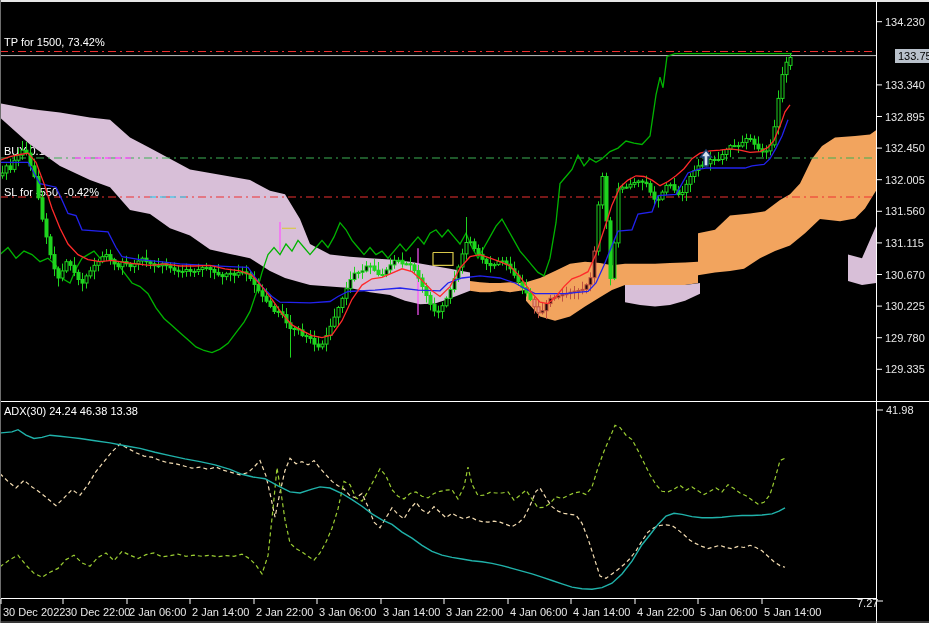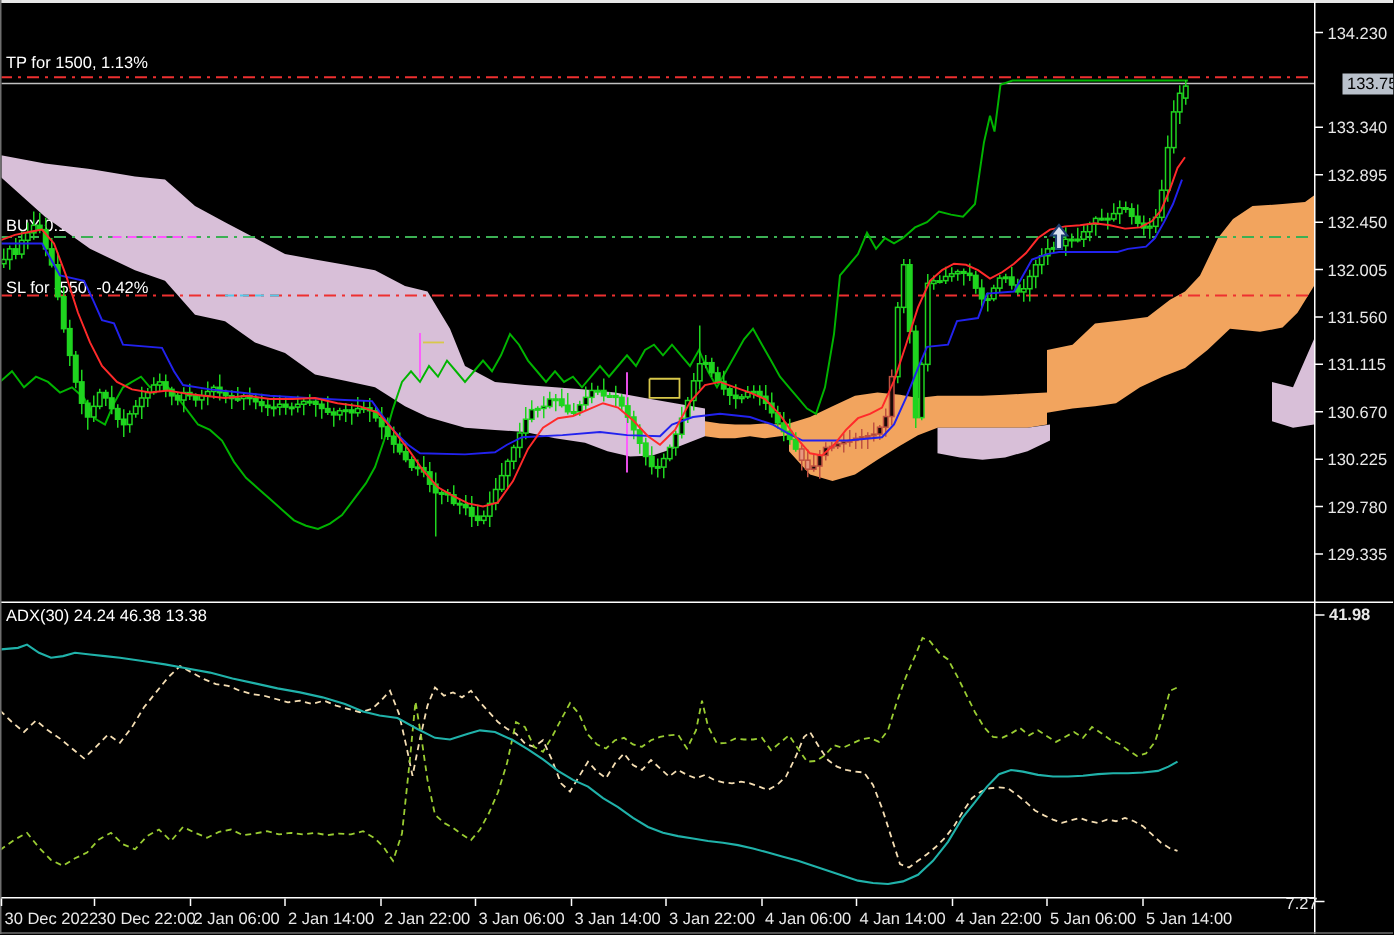--- a/index.html
+++ b/index.html
@@ -10,21 +10,21 @@
   #chart-svg{position:absolute;left:0;top:0;z-index:2;}
   .over{z-index:3;}
   #price-tag{position:absolute;left:895px;top:49px;width:50px;height:14px;background:#b9c1cb;
              color:#000;font:11px/14px "Liberation Sans",sans-serif;padding-left:3px;z-index:3;}
 </style>
 </head>
 <body>
 
 <div id="frame">
 
-  <div class="chart-label under" style="left:4px;top:36px;">TP for 1500, 1.13%</div>
+  <div class="chart-label under" style="left:4px;top:36px;">TP for 1500, 73.42%</div>
   <div class="chart-label under" style="left:4px;top:145px;">BUY 0.1 at 132.311</div>
   <div class="chart-label under" style="left:4px;top:186px;">SL for -550, -0.42%</div>
   <div class="chart-label under" style="left:4px;top:405px;">ADX(30) 24.24 46.38 13.38</div>
 
   <svg id="chart-svg" width="929" height="623">
       <defs>
         <clipPath id="mainClip">
           <rect x="1" y="1" width="875" height="398"></rect>
         </clipPath>
         <clipPath id="adxClip">
@@ -512,15 +512,15 @@
         <line x1="635" y1="599" x2="635" y2="604" stroke="#ffffff" stroke-width="1"></line>
         <text x="637" y="616" fill="#e8e8e8" font-size="11" font-family="&quot;Liberation Sans&quot;, sans-serif">4 Jan 22:00</text>
         <line x1="698" y1="599" x2="698" y2="604" stroke="#ffffff" stroke-width="1"></line>
         <text x="700" y="616" fill="#e8e8e8" font-size="11" font-family="&quot;Liberation Sans&quot;, sans-serif">5 Jan 06:00</text>
         <line x1="762" y1="599" x2="762" y2="604" stroke="#ffffff" stroke-width="1"></line>
         <text x="764" y="616" fill="#e8e8e8" font-size="11" font-family="&quot;Liberation Sans&quot;, sans-serif">5 Jan 14:00</text>
       </g>
     </svg>
 
   <div id="price-tag">133.752</div>
-  <div class="chart-label over" style="left:886px;top:404px;color:#e8e8e8;font-weight:bold;">41.98</div>
+  <div class="chart-label over" style="left:886px;top:404px;color:#e8e8e8;">41.98</div>
   <div class="chart-label over" style="left:857px;top:597px;color:#e8e8e8;">7.27</div>
 </div>
 
 </body></html>

